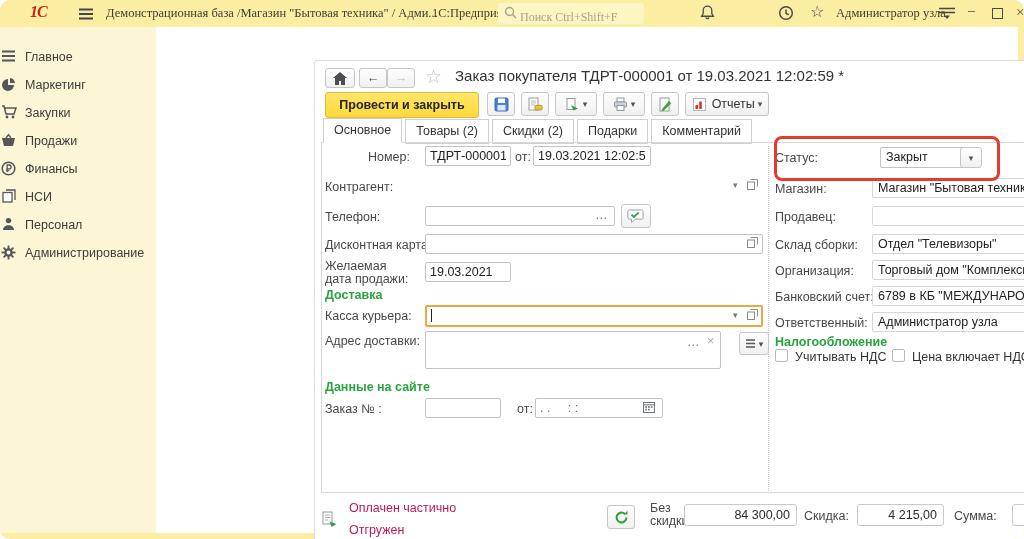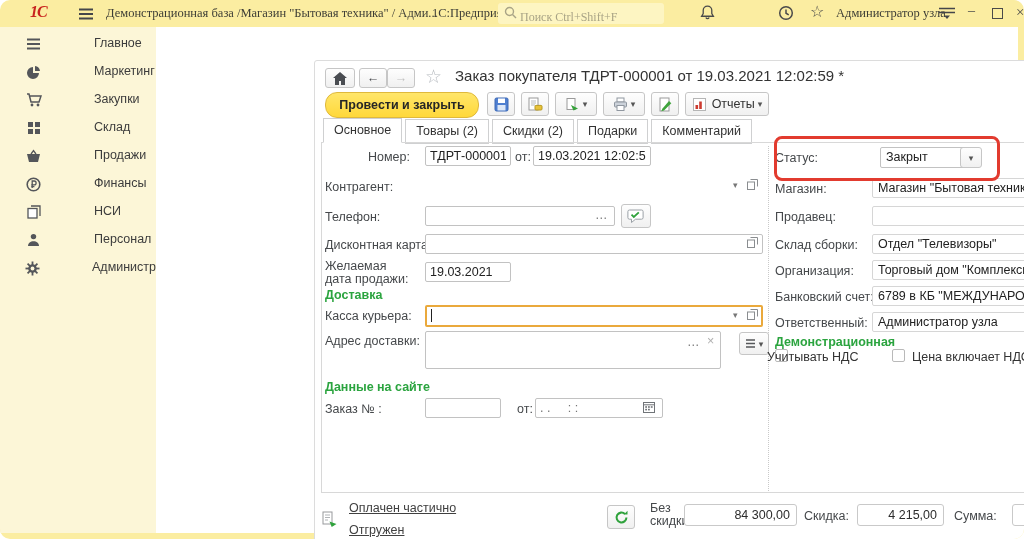--- a/index.html
+++ b/index.html
@@ -6,65 +6,65 @@
   body{font-family:"Liberation Sans","DejaVu Sans",sans-serif;font-size:12.5px;color:#333;}
   .app{position:relative;width:1024px;height:539px;overflow:hidden;}
   .frame{position:absolute;inset:0;background:#fbeda1;border-radius:10px;overflow:hidden;}
   
   .topbar{position:absolute;left:16px;top:0;width:1024px;height:27px;font-family:Liberation Serif, serif;}
   .topbar .abs{position:absolute;}
   .logo{left:14px;top:3px;font-size:16px;font-weight:bold;color:#c8241e;font-style:italic;letter-spacing:-1px;}
   .t-ham{left:62px;top:8px;}
   .t-title{left:90px;top:6px;color:#3e3e36;white-space:nowrap;}
   .t-app{left:416px;top:6px;color:#3e3e36;}
-  .t-search{left:482px;top:3px;width:166px;height:21px;background:#fdf5c2;border:none;border-radius:3px;
+  .t-search{left:482px;top:3px;width:146px;height:21px;background:#fdf5c2;border:none;border-radius:3px;
             padding:8px 4px 0 22px;font-family:inherit;font-size:12px;color:#6f6b52;box-sizing:border-box;outline:none;}
   .t-search::placeholder{color:#a9a486;}
   .t-mag{left:488px;top:6px;}
   .t-bell{left:684px;top:5px;}  .t-hist{left:762px;top:5px;}  .t-star{left:794px;top:2px;font-size:16px;color:#4a4a4a;}
   .t-user{left:820px;top:6px;color:#3e3e36;}
   .t-svc{left:922px;top:7px;}
   .t-min{left:952px;top:3px;font-size:14px;color:#4a4a4a;}
   .t-max{left:976px;top:8px;width:9px;height:9px;border:1.4px solid #4a4a4a;}
   .t-x{left:1000px;top:4px;font-size:15px;color:#4a4a4a;}
   .tbtn{cursor:default;}
   
   .sidebar{position:absolute;left:0;top:27px;width:156px;height:506px;background:#fcf6d7;padding-top:9px;box-sizing:border-box;}
-  .side-item{height:28px;display:flex;align-items:flex-start;padding-left:25px;color:#3c3c3c;gap:44px;}
+  .side-item{height:28px;display:flex;align-items:flex-end;color:#3c3c3c;}
   .side-item .sic{width:17px;height:16px;display:inline-flex;align-items:center;justify-content:center;margin-right:8px;}
   
   .main{position:absolute;left:156px;top:27px;width:862px;height:506px;background:#fff;}
   .form{position:absolute;left:158px;top:33px;width:858px;height:498px;background:#fff;
         border:1px solid #dcdcdc;border-radius:3px;overflow:hidden;box-sizing:border-box;}
   .form .abs{position:absolute;}
   .hbtn{display:flex;align-items:center;justify-content:center;background:linear-gradient(#fefefe,#f0f0f0);
         border:1px solid #c6c6c6;border-radius:3px;box-sizing:border-box;}
   .doc-title{left:140px;top:6px;font-size:15px;color:#333;white-space:nowrap;}
   .fav-star{left:110px;top:4px;font-size:19px;color:#b7bbc0;}
   .yellow-btn{left:10px;top:31px;width:152px;height:24px;background:linear-gradient(#ffe66a,#ffd83a);
-        border:1px solid #dfb93c;border-radius:12px;font-weight:bold;color:#262626;display:flex;align-items:center;justify-content:center;}
+        border:1px solid #dfb93c;border-radius:3px;font-weight:bold;color:#262626;display:flex;align-items:center;justify-content:center;}
   .caret{font-size:9px;color:#555;margin-left:3px;}
   
   .tabs{left:8px;top:57px;display:flex;}
   .tab{border:1px solid #cfd0d1;background:#fff;padding:4px 10px 3px;margin-right:3px;position:relative;top:1px;color:#333;}
   .tab.active{top:0;padding-bottom:5px;z-index:3;border-bottom-color:#fff;}
   .content-box{left:6px;top:81px;width:850px;height:351px;border:1px solid #d8d8d8;box-sizing:border-box;}
   .vsep{left:453px;top:85px;height:345px;border-left:1px dotted #c9c9c9;width:0;}
   
   .lbl{position:absolute;color:#45484b;white-space:nowrap;}
   .sect{position:absolute;color:#2ba43f;white-space:nowrap;font-weight:bold;}
   .inp{position:absolute;box-sizing:border-box;border:1px solid #c2c2c2;border-radius:2px;background:#fff;
        font-family:inherit;font-size:12.5px;color:#222;padding:0 4px;height:20px;outline:none;}
   .rfield{position:absolute;box-sizing:border-box;border:1px solid #d6d6d6;border-radius:2px;background:#fff;
        height:20px;line-height:18px;padding:0 5px;white-space:nowrap;overflow:hidden;color:#222;}
   .inbtn{position:absolute;color:#777;cursor:default;line-height:1;}
   .focused{border:2px solid #eaa93c !important;}
   .kcaret{position:absolute;width:1px;height:13px;background:#222;}
   .chk{position:absolute;width:13px;height:13px;border:1px solid #b9b9b9;border-radius:2px;background:#fff;box-sizing:border-box;}
-  .link{position:absolute;color:#404040;text-decoration:underline;white-space:nowrap;}
+  .link{position:absolute;color:#be185d;white-space:nowrap;}
   .numbox{position:absolute;box-sizing:border-box;border:1px solid #c9c9c9;border-radius:3px;background:#fff;
           height:22px;line-height:20px;padding:0 6px;text-align:right;color:#2c2c2c;}
   .annotation{position:absolute;border:3px solid #e23b2f;border-radius:8px;pointer-events:none;z-index:9;}
 </style>
 </head>
 <body>
 
 <div class="app">
  <div class="frame">
 
@@ -129,33 +129,20 @@
     </div>
     <div class="side-item">
       <span class="sic">
             <svg width="16" height="14" viewBox="0 0 16 14">
               <path d="M1 1h2l2 8h8l2-6H4" fill="none" stroke="#54565a" stroke-width="1.5"></path>
               <circle cx="6" cy="12" r="1.4" fill="#54565a"></circle>
               <circle cx="12" cy="12" r="1.4" fill="#54565a"></circle>
             </svg>
           </span>
       <span>Закупки</span>
-    </div>
-    <div class="side-item">
-      <span class="sic">
-            <svg width="14" height="14" viewBox="0 0 14 14">
-              <g fill="#54565a">
-                <rect x="1" y="1" width="5" height="5"></rect>
-                <rect x="8" y="1" width="5" height="5"></rect>
-                <rect x="1" y="8" width="5" height="5"></rect>
-                <rect x="8" y="8" width="5" height="5"></rect>
-              </g>
-            </svg>
-          </span>
-      <span>Склад</span>
     </div>
     <div class="side-item">
       <span class="sic">
             <svg width="15" height="14" viewBox="0 0 15 14">
               <path d="M1 5h13l-2 8H3z" fill="#54565a"></path>
               <path d="M5 5l2.5-3.5L10 5" fill="none" stroke="#54565a" stroke-width="1.3"></path>
             </svg>
           </span>
       <span>Продажи</span>
     </div>
@@ -363,23 +350,23 @@
 
     <span class="lbl" style="left:460px;top:203px;">Организация:</span>
     <div class="rfield" style="left:557px;top:199px;width:301px;">Торговый дом "Комплексный"</div>
 
     <span class="lbl" style="left:460px;top:229px;">Банковский счет:</span>
     <div class="rfield" style="left:557px;top:225px;width:301px;">6789 в КБ "МЕЖДУНАРОДНЫЙ БАНК РАЗВИТИЯ" (ЗАО)</div>
 
     <span class="lbl" style="left:460px;top:255px;">Ответственный:</span>
     <div class="rfield" style="left:557px;top:251px;width:301px;">Администратор узла</div>
 
-    <span class="sect" style="left:460px;top:274px;">Демонстрационная</span>
+    <span class="sect" style="left:460px;top:274px;">Налогообложение</span>
     <span class="chk" style="left:460px;top:288px;"></span>
-    <span class="lbl" style="left:452px;top:289px;color:#333;text-align:center;">Учитывать НДС</span>
+    <span class="lbl" style="left:480px;top:289px;color:#333;text-align:center;">Учитывать НДС</span>
     <span class="chk" style="left:577px;top:288px;"></span>
     <span class="lbl" style="left:597px;top:289px;color:#333;">Цена включает НДС</span>
 
     <span class="abs" style="left:6px;top:450px;">
       <svg width="17" height="17" viewBox="0 0 17 17">
               <rect x="2" y="1" width="9" height="12" fill="#fff" stroke="#97999c"></rect>
               <path d="M4 4h5M4 6.5h5M4 9h3" stroke="#b0b3b6"></path>
               <path d="M8.5 10.5l7 2.5-4.8 3z" fill="#2fa23c"></path>
             </svg>
     </span>

